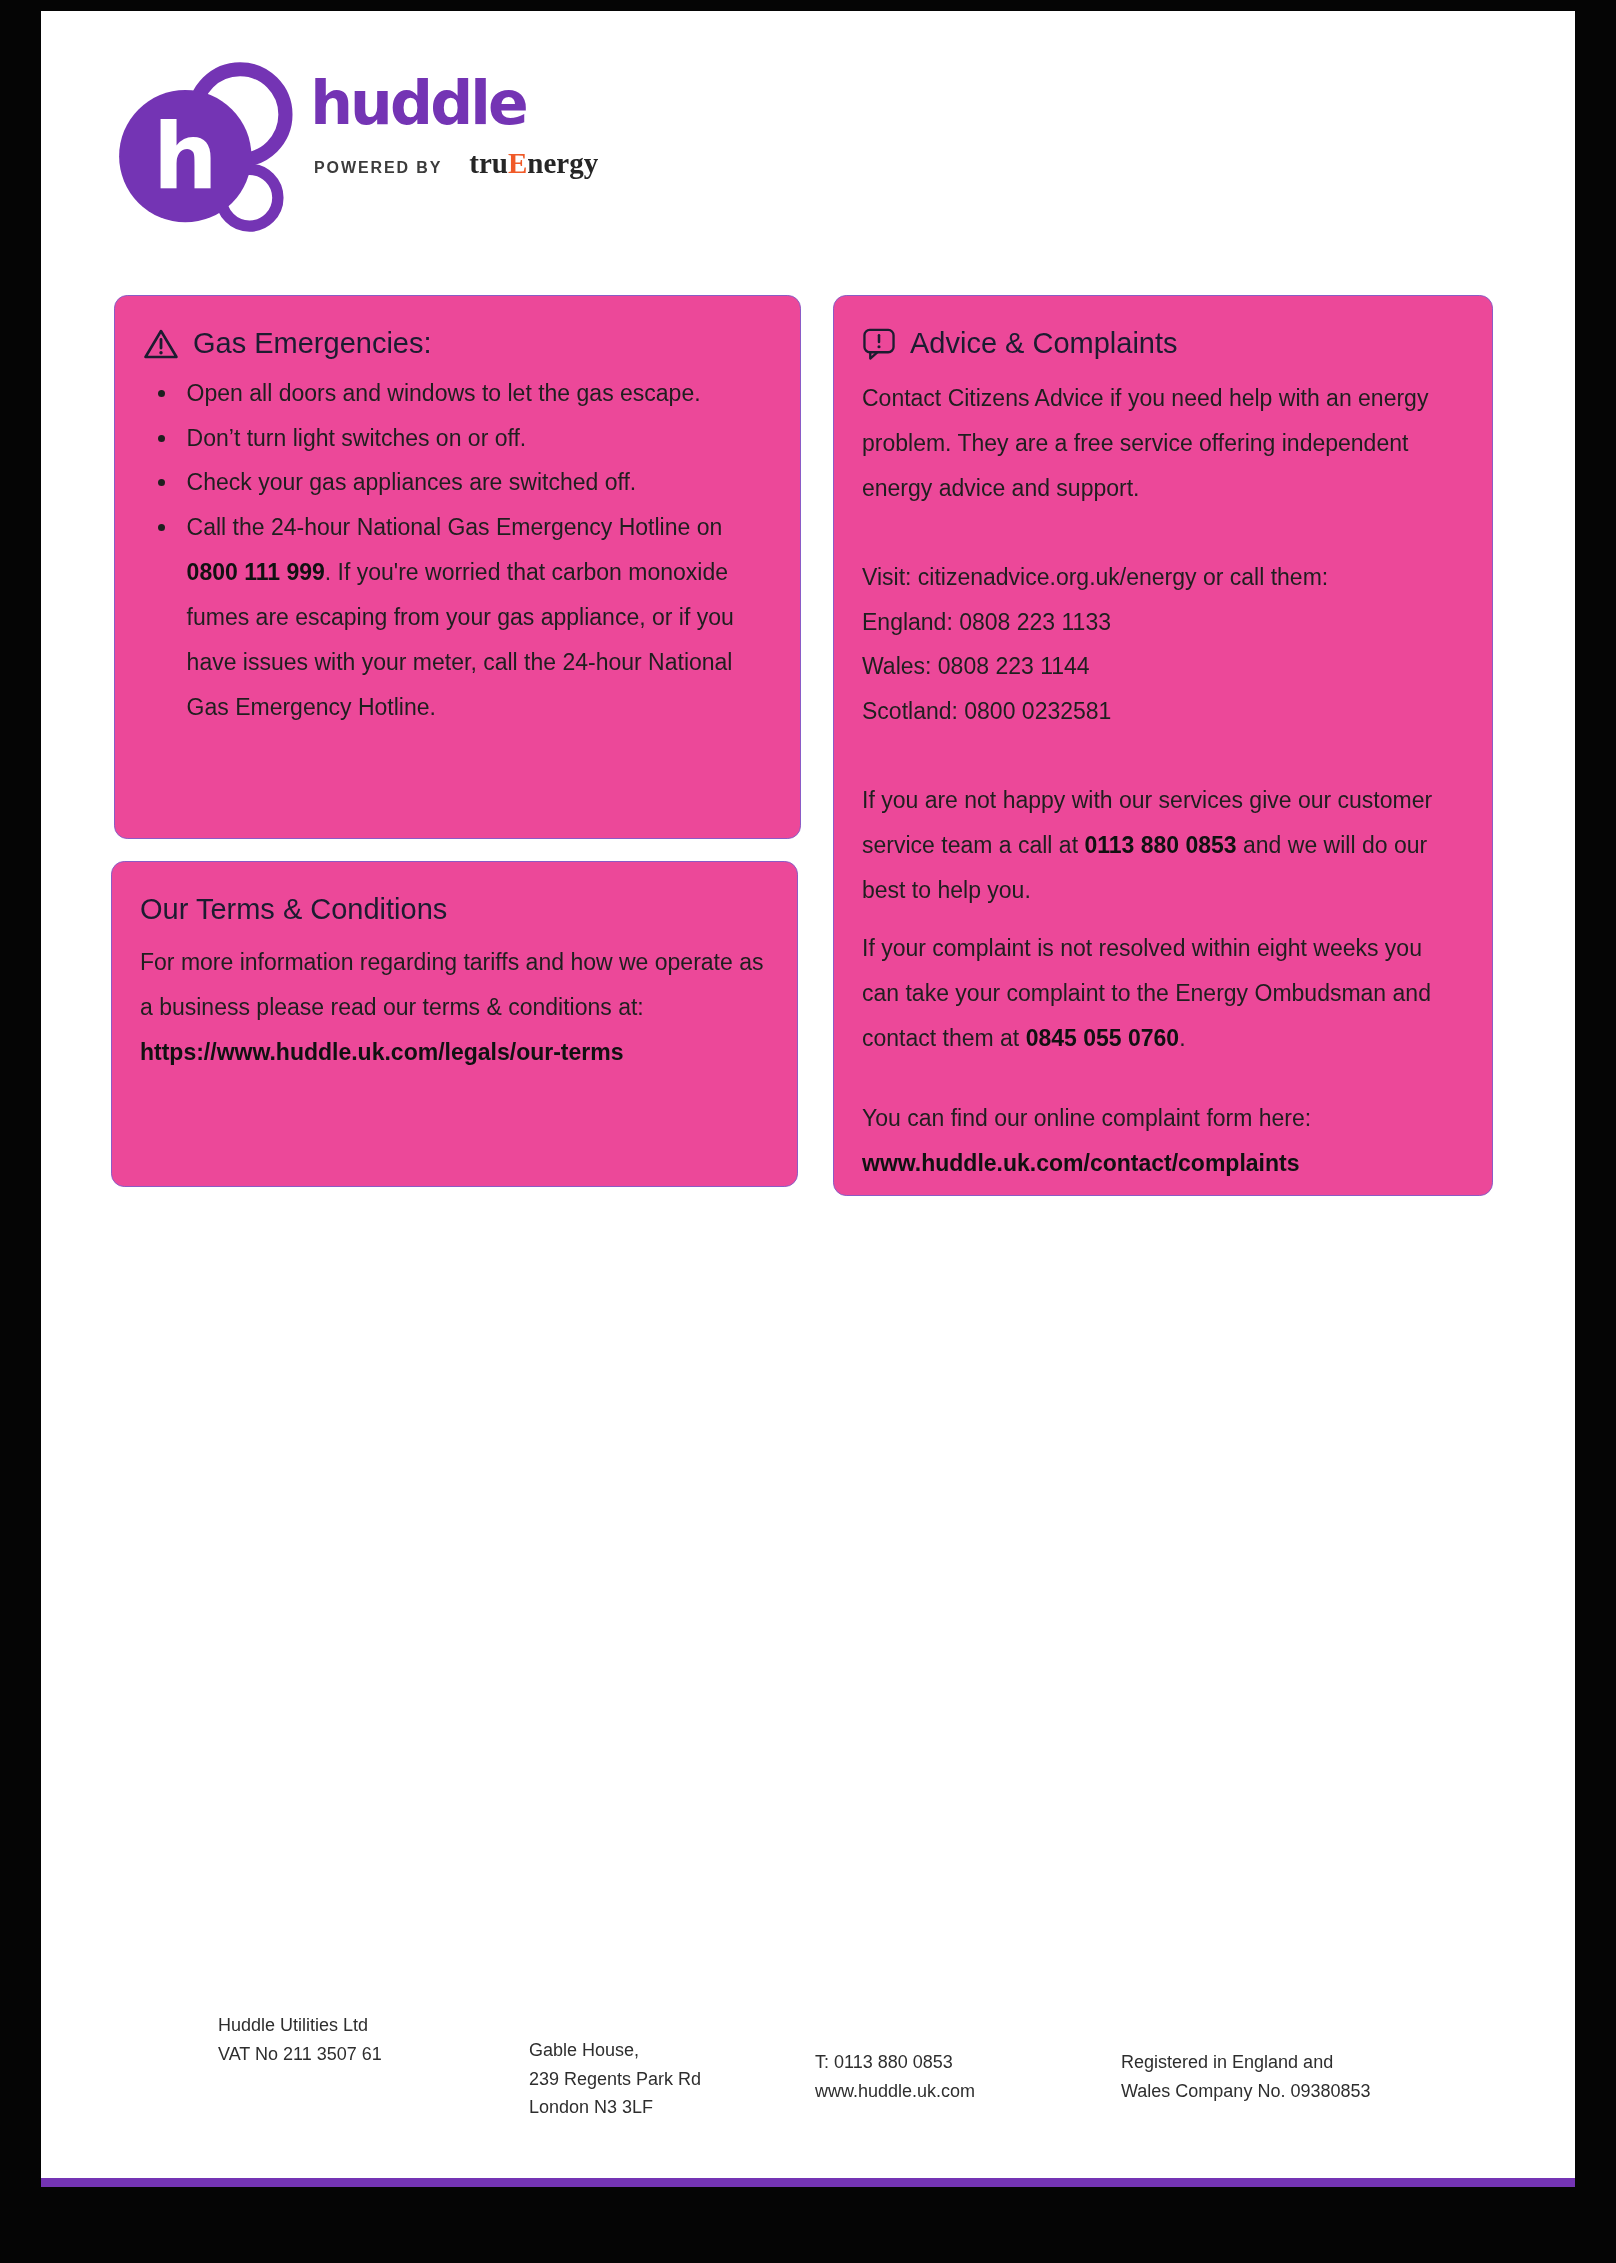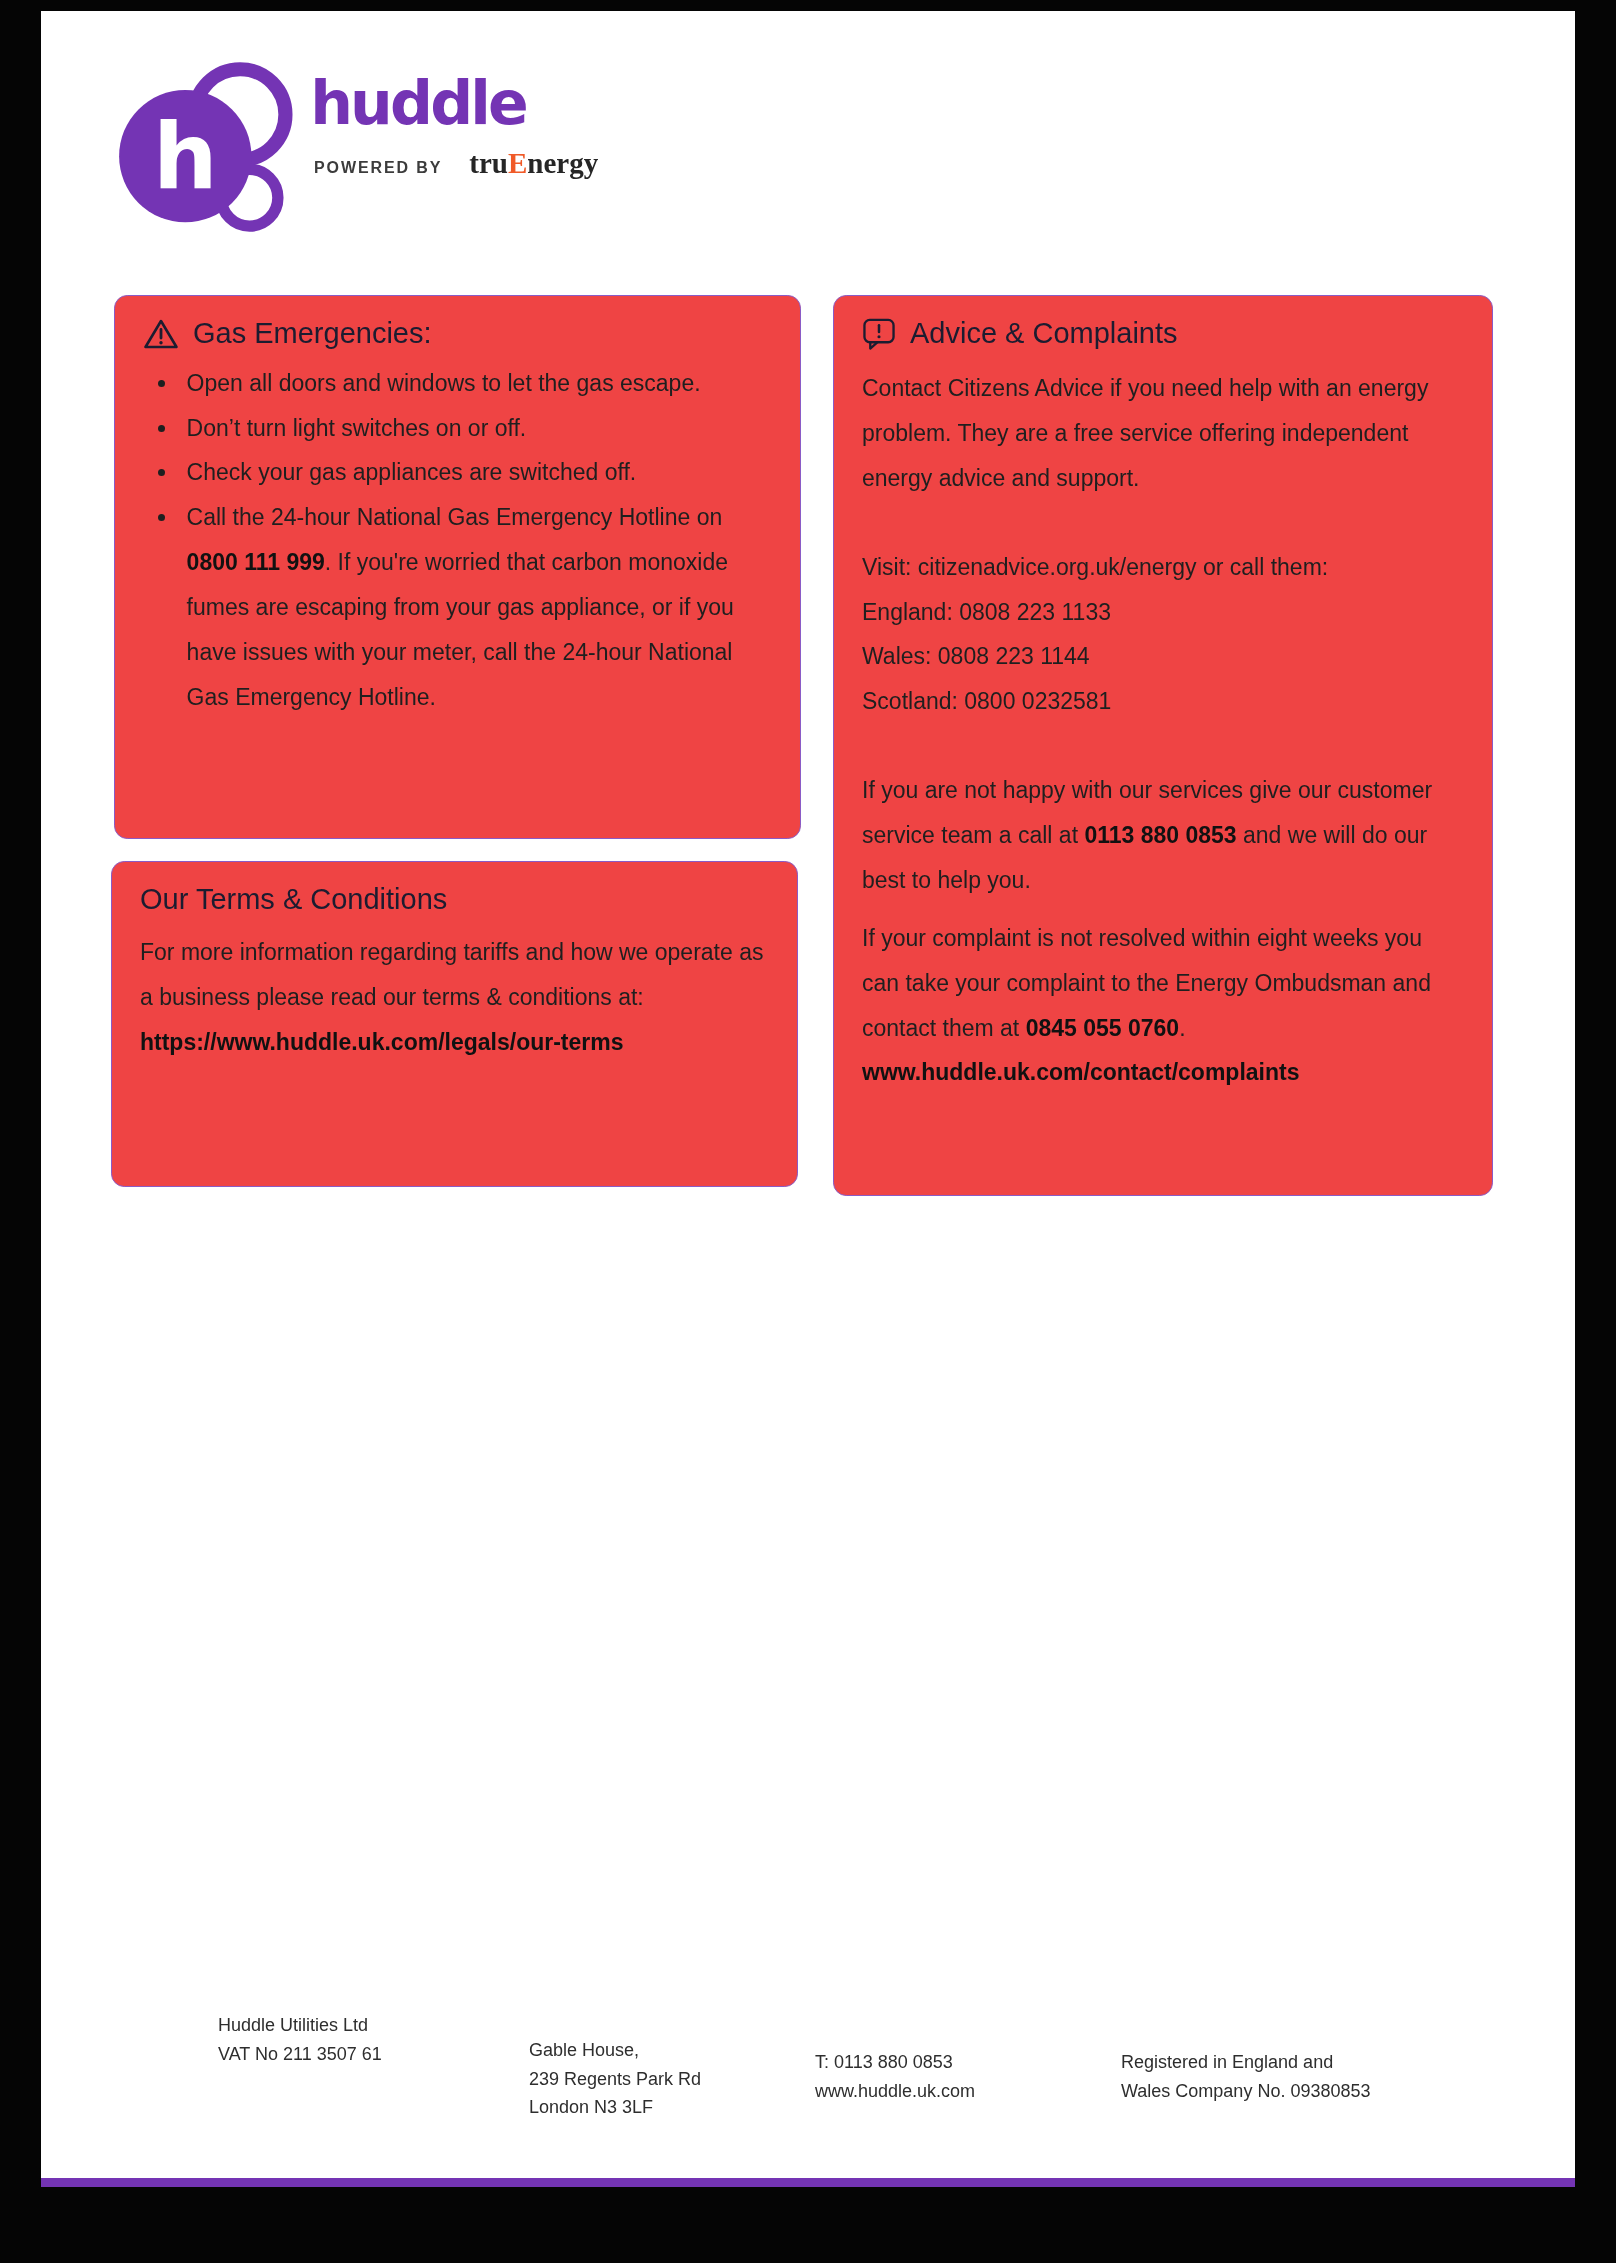--- a/index.html
+++ b/index.html
@@ -62,22 +62,22 @@
     color: #262626;
     font-family: Liberation Serif, serif;
   }
   .truenergy .e-orange { color: #F05A28; }
 
   
   .box {
     position: absolute;
     border: 1.9px solid #8A5BC6;
     border-radius: 13.2px;
-    background: #ef4444;
-    padding: 19px 28px;
+    background: #ec4899;
+    padding: 29px 28px;
   }
   #box-gas    { left: 73px;  top: 284px; width: 687px; height: 544px; }
   #box-terms  { left: 70px;  top: 850px; width: 687px; height: 326px; }
   #box-advice { left: 792px; top: 284px; width: 660px; height: 901px; }
 
   .box-title {
     display: flex;
     align-items: center;
     gap: 14px;
     font-size: 29px;
@@ -174,20 +174,21 @@
         </svg>
         <span>Advice &amp; Complaints</span>
       </div>
       <p class="body-text mt-xs">Contact Citizens Advice if you need help with an energy problem. They are a free service offering independent energy advice and support.</p>
       <p class="body-text mt-md">Visit: citizenadvice.org.uk/energy or call them:</p>
       <p class="body-text">England: 0808 223 1133</p>
       <p class="body-text">Wales: 0808 223 1144</p>
       <p class="body-text">Scotland: 0800 0232581</p>
       <p class="body-text mt-md"><span>If you are not happy with our services give our customer service team a call at </span><b>0113 880 0853</b><span> and we will do our best to help you.</span></p>
       <p class="body-text mt-xs"><span>If your complaint is not resolved within eight weeks you can take your complaint to the Energy Ombudsman and contact them at </span><b>0845 055 0760</b><span>.</span></p>
+      <p class="body-text mt-p4">You can find our online complaint form here:</p>
       <p class="body-text"><b>www.huddle.uk.com/contact/complaints</b></p>
     </div>
 
     <div class="footer-col" id="footer-company">
       <span class="footer-line">Huddle Utilities Ltd</span>
       <span class="footer-line">VAT No 211 3507 61</span>
     </div>
     <div class="footer-col" id="footer-address">
       <span class="footer-line">Gable House,</span>
       <span class="footer-line">239 Regents Park Rd</span>

